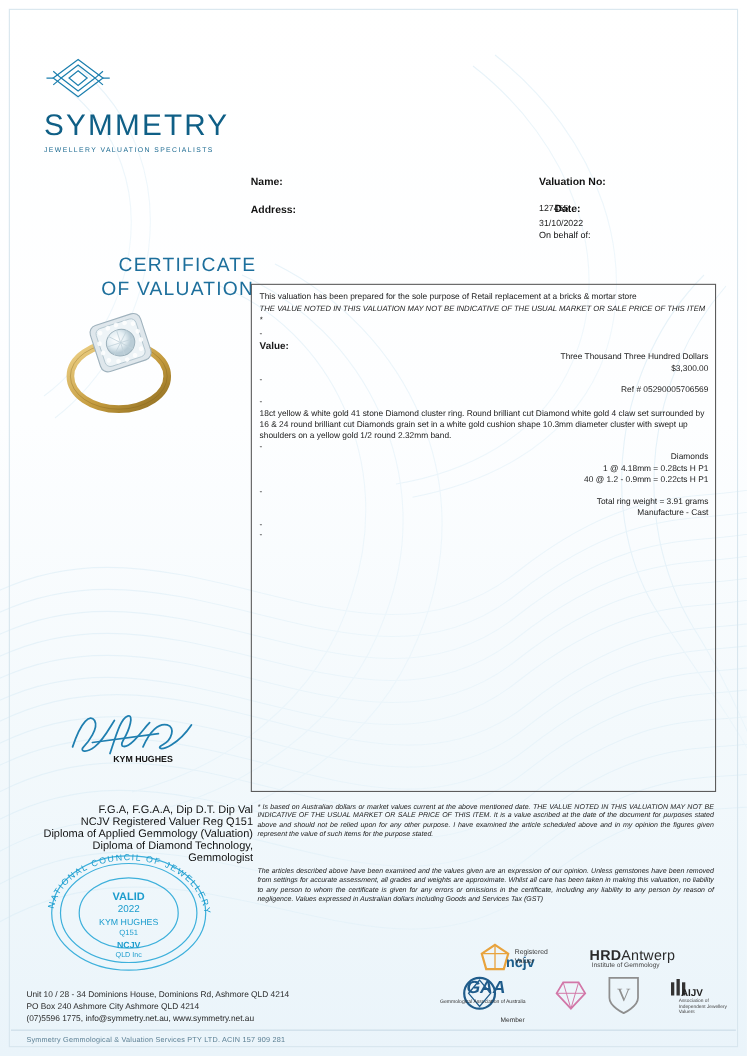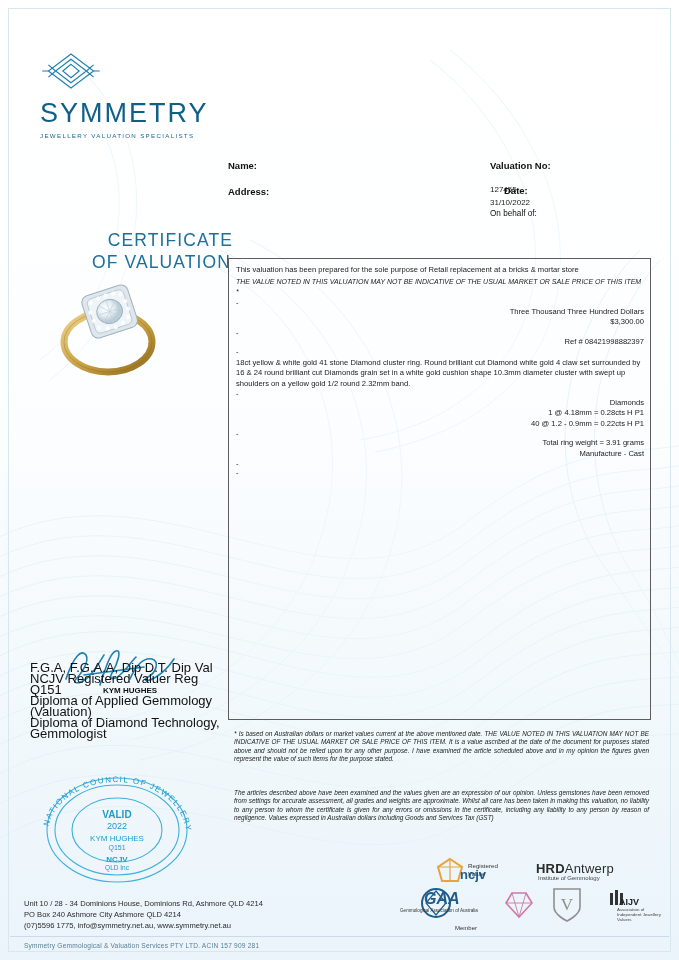--- a/index.html
+++ b/index.html
@@ -167,24 +167,24 @@
     top: 686px;
     width: 180px;
     text-align: center;
     font-size: 8px;
     font-weight: bold;
     color: #111;
   }
   .sig-lines {
     position: absolute;
     left: 30px;
-    top: 662px;
+    top: 731px;
     width: 200px;
-    text-align: left;
-    font-size: 13px;
+    text-align: right;
+    font-size: 10px;
     line-height: 11px;
     color: #111;
   }
 
   
   .seal {
     position: absolute;
     left: 36px;
     top: 768px;
     width: 162px;
@@ -401,24 +401,25 @@
   <div class="field-label lbl-valno">Valuation No:</div>
   <div class="field-value val-valno">127455</div>
   <div class="field-label lbl-date">Date:</div>
   <div class="field-value val-date">31/10/2022</div>
   <div class="field-label lbl-behalf">On behalf of:</div>
 
   <div class="body-panel">
     <div class="purpose">This valuation has been prepared for the sole purpose of Retail replacement at a bricks &amp; mortar store</div>
     <div class="disclaim">THE VALUE NOTED IN THIS VALUATION MAY NOT BE INDICATIVE OF THE USUAL MARKET OR SALE PRICE OF THIS ITEM *</div>
     <div class="dash">-</div>
+    <div class="sect-head">Value:</div>
     <div class="mono-line">Three Thousand Three Hundred Dollars</div>
     <div class="mono-line">$3,300.00</div>
     <div class="dash">-</div>
-    <div class="mono-line">Ref # 08421998882397</div>
+    <div class="mono-line">Ref # 05290005706569</div>
     <div class="dash">-</div>
     <div class="desc-body">18ct yellow &amp; white gold 41 stone Diamond cluster ring. Round brilliant cut Diamond white gold 4 claw set surrounded by 16 &amp; 24 round brilliant cut Diamonds grain set in a white gold cushion shape 10.3mm diameter cluster with swept up shoulders on a yellow gold 1/2 round 2.32mm band.</div>
     <div class="spacer-dash">-</div>
     <div class="mono-line">Diamonds</div>
     <div class="mono-line">1 @ 4.18mm = 0.28cts H P1</div>
     <div class="mono-line">40 @ 1.2 - 0.9mm = 0.22cts H P1</div>
     <div class="spacer-dash">-</div>
     <div class="mono-line">Total ring weight = 3.91 grams</div>
     <div class="mono-line">Manufacture - Cast</div>
     <div class="spacer-dash">-</div>

